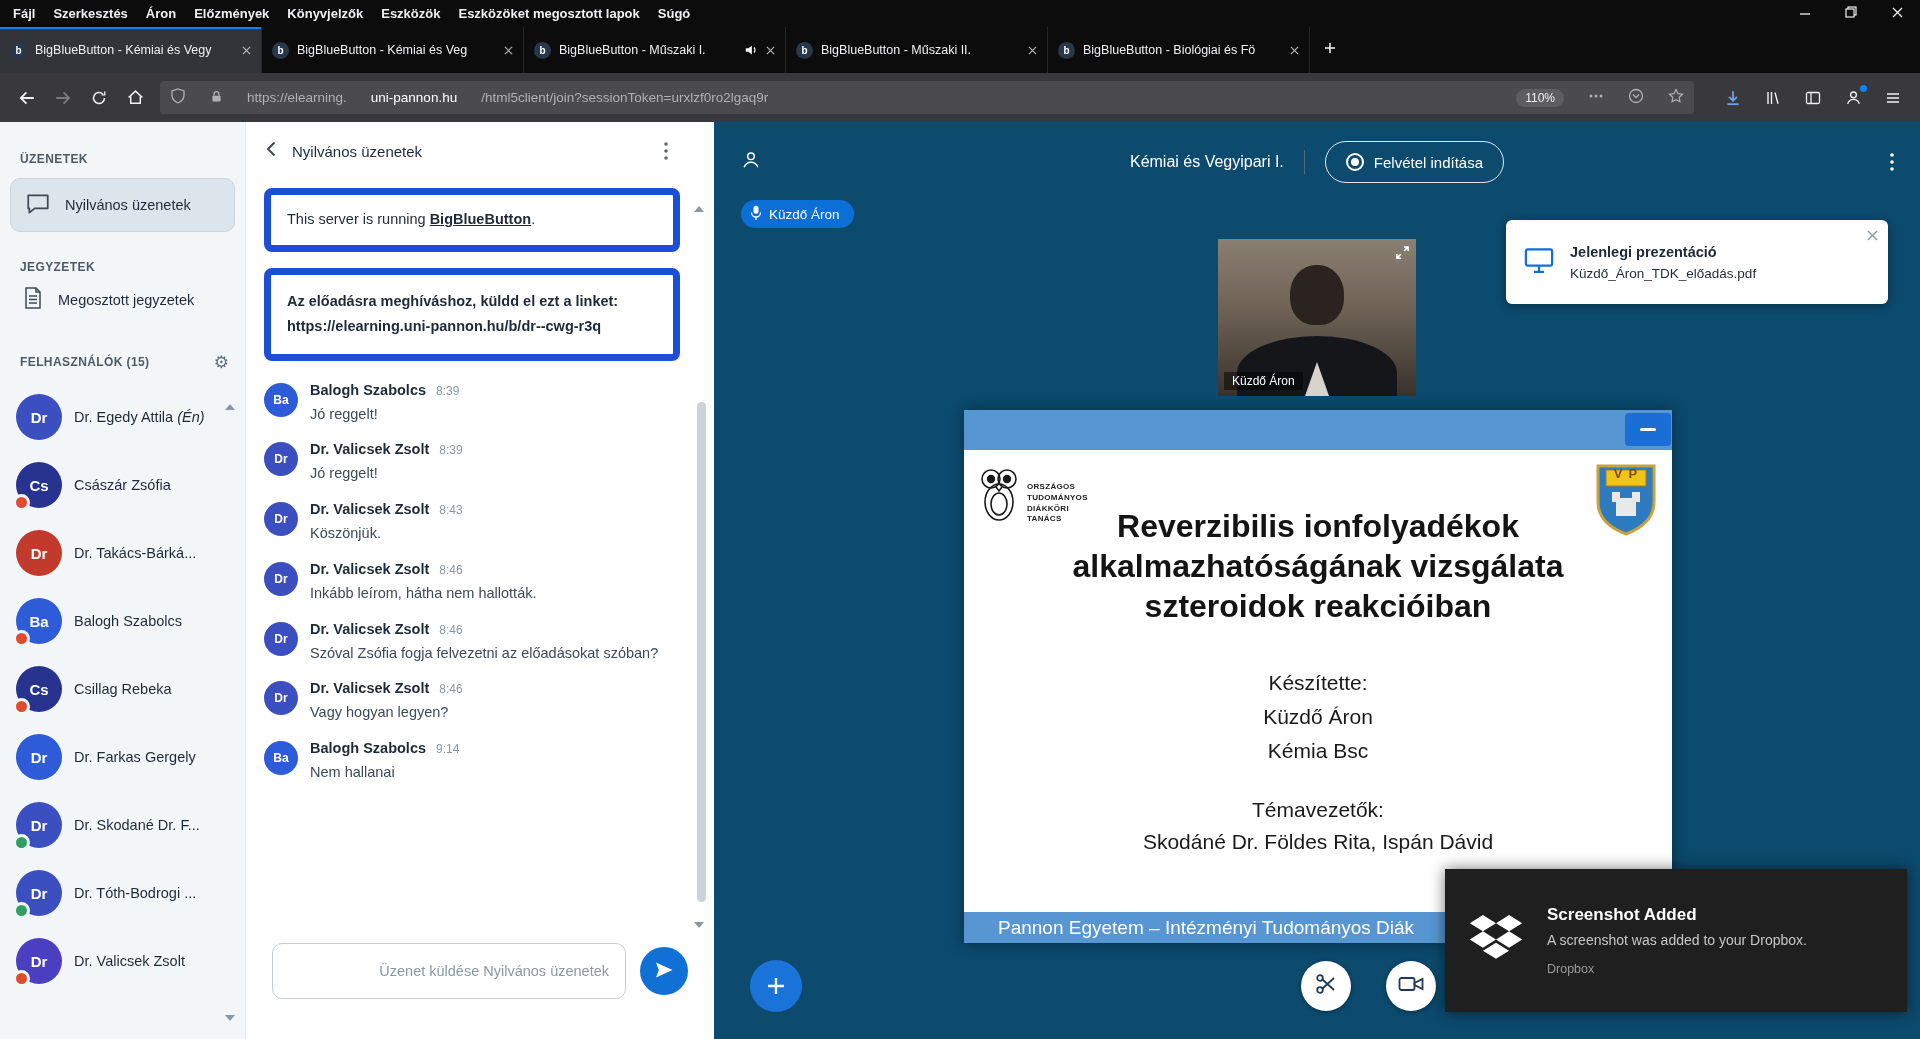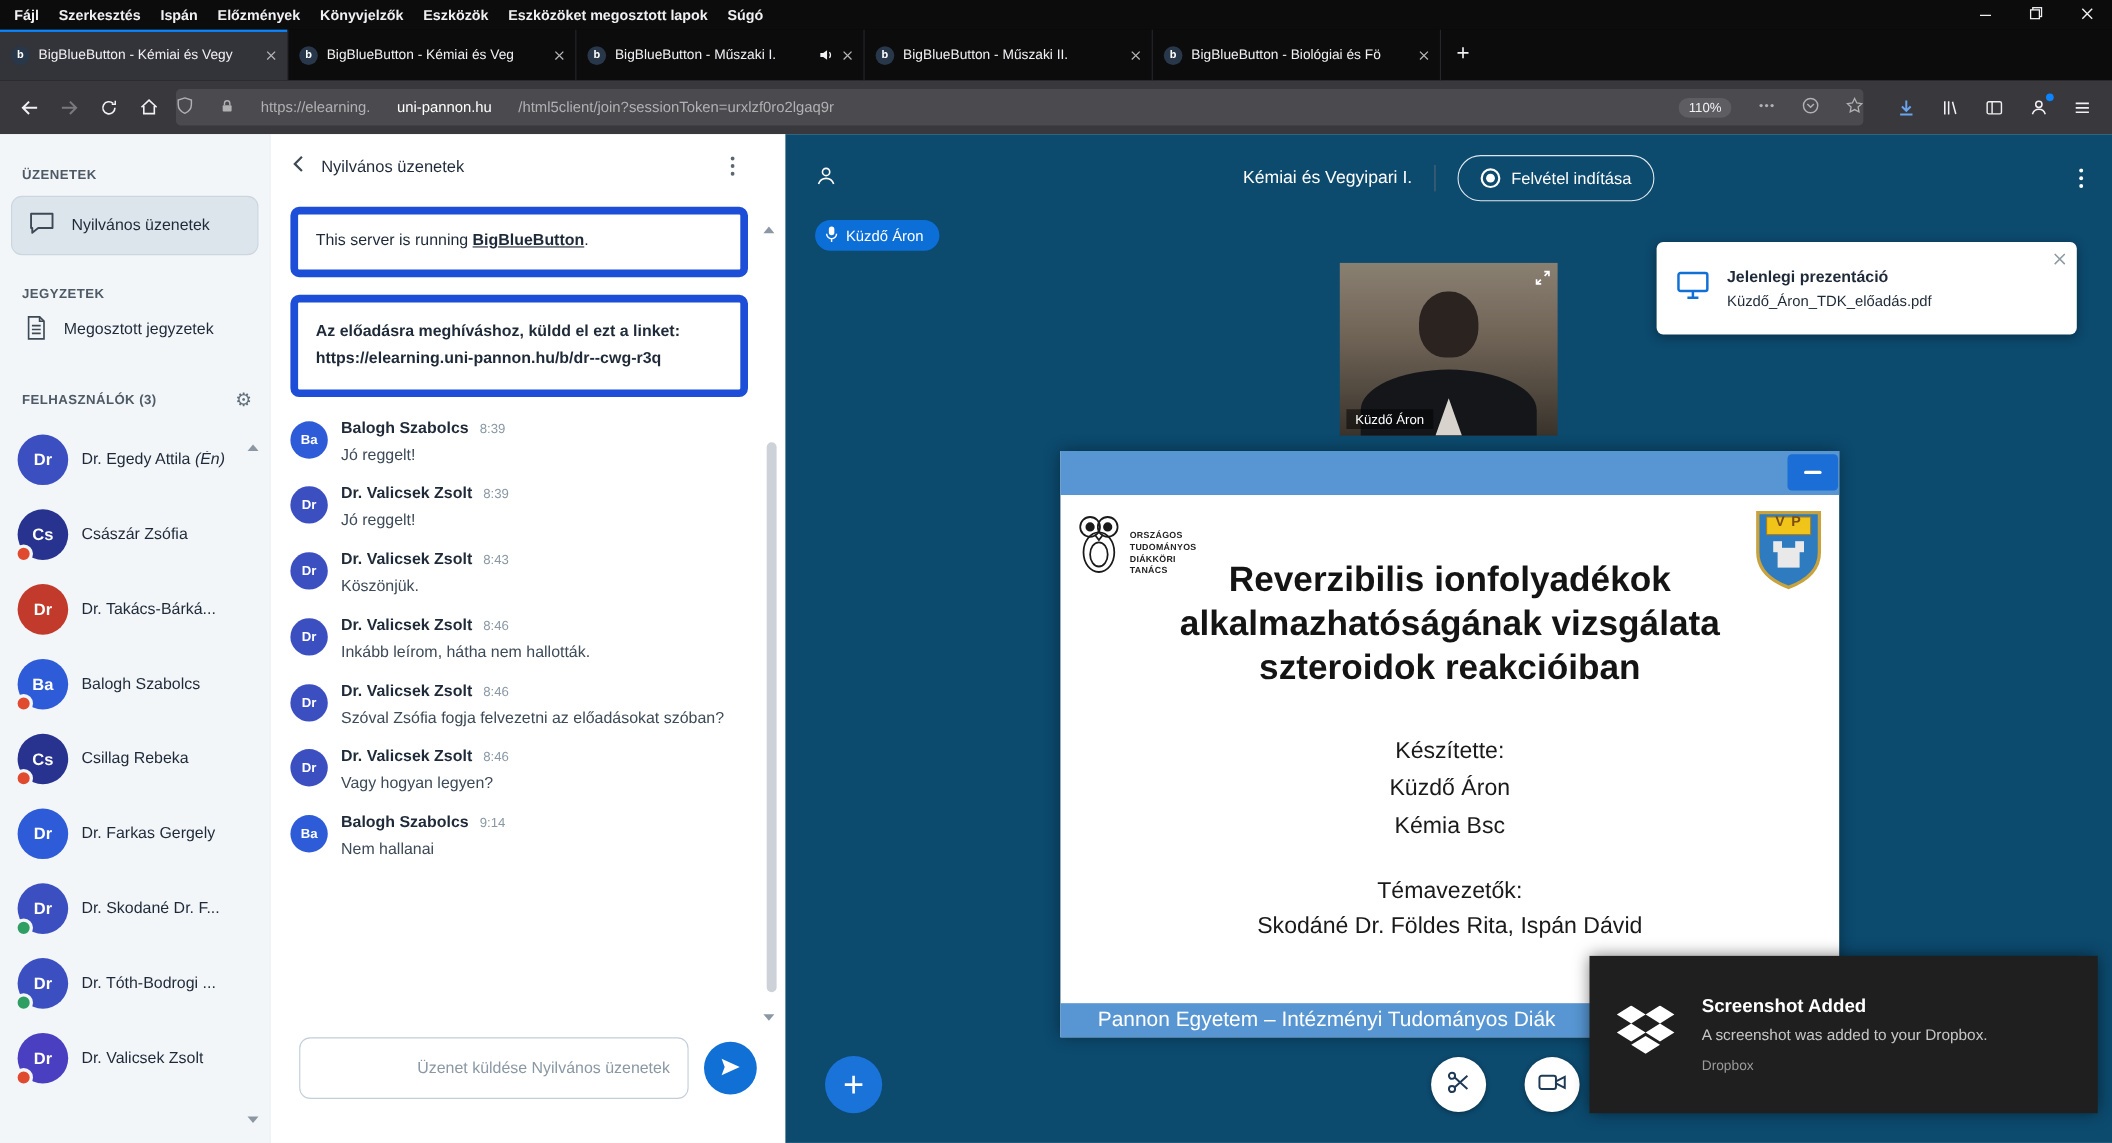--- a/index.html
+++ b/index.html
@@ -19,21 +19,21 @@
   .tab.active { background:#33333a; }
   .tab.active::before { content:""; position:absolute; top:0; left:0; right:0; height:2px; background:#0a84ff; }
   .favicon { width:17px; height:17px; border-radius:50%; background:#28384a; color:#fff; font-size:10px; font-weight:bold; display:flex; align-items:center; justify-content:center; flex:0 0 17px; }
   .tab-title { flex:1; white-space:nowrap; overflow:hidden; }
   .tab-close, .tab-audio { display:flex; align-items:center; }
   .newtab { width:40px; display:flex; align-items:center; justify-content:center; }
 
   
   .navbar { height:49px; background:#38383d; display:flex; align-items:center; padding:0 10px; flex:0 0 49px; gap:2px; }
   .nav-btn { width:34px; height:34px; border-radius:4px; display:flex; align-items:center; justify-content:center; }
-  .urlbar { flex:1; height:33px; background:#4a4a4f; border-radius:4px; display:flex; align-items:center; padding:0 0; margin:0 6px; gap:24px; font-size:13.5px; color:#f1f1f3; }
+  .urlbar { flex:1; height:33px; background:#4a4a4f; border-radius:4px; display:flex; align-items:center; padding:0 10px; margin:0 6px; gap:24px; font-size:13.5px; color:#f1f1f3; }
   .url-dim { color:#b1b1b3; white-space:nowrap; }
   .url-domain { color:#ffffff; white-space:nowrap; }
   .url-spacer { flex:1; }
   .zoom-pill { background:#5d5d62; border-radius:10px; padding:2px 9px; font-size:12px; color:#f1f1f3; white-space:nowrap; }
   .nav-right { display:flex; align-items:center; gap:6px; margin-left:14px; }
   .acct-wrap { position:relative; }
   .acct-dot { position:absolute; right:3px; top:4px; width:7px; height:7px; border-radius:50%; background:#0a84ff; }
 
   
   .app { flex:1; display:flex; background:#fff; min-height:0; }
@@ -131,21 +131,21 @@
   .db-app { font-size:12.5px; color:#9a9a9a; margin-top:14px; }
 </style>
 </head>
 <body>
 
 <div class="screen">
 
   <div class="menubar">
     <span class="menu-item">Fájl</span>
     <span class="menu-item">Szerkesztés</span>
-    <span class="menu-item">Ispán</span>
+    <span class="menu-item">Áron</span>
     <span class="menu-item">Előzmények</span>
     <span class="menu-item">Könyvjelzők</span>
     <span class="menu-item">Eszközök</span>
     <span class="menu-item">Eszközöket megosztott lapok</span>
     <span class="menu-item">Súgó</span>
     <div class="win-controls">
       <div class="win-btn">
         <span><svg width="12" height="12">
               <line x1="1" y1="8" x2="11" y2="8" stroke="#f1f1f3" stroke-width="1.3"></line>
             </svg></span>
@@ -319,21 +319,21 @@
       <div class="side-label notes-label">JEGYZETEK</div>
       <div class="shared-notes">
         <span><svg width="22" height="24" viewBox="0 0 20 24" fill="none" stroke="#3d4a56" stroke-width="1.5">
               <path d="M3 2h10l4 4v16H3z"></path>
               <path d="M13 2v4h4"></path>
               <path d="M6 10h8M6 13.5h8M6 17h8"></path>
             </svg></span>
         <span>Megosztott jegyzetek</span>
       </div>
       <div class="users-header">
-        <span class="side-label" style="padding:0">FELHASZNÁLÓK (3)</span>
+        <span class="side-label" style="padding:0">FELHASZNÁLÓK (15)</span>
         <span class="gear">⚙</span>
       </div>
 
       <div class="user-list">
         <div class="user-row">
           <span class="avatar" style="background-color: rgb(60, 79, 193);">
               <span>Dr</span>
             </span>
           <span class="user-name"><span>Dr. Egedy Attila </span><span class="user-suffix">(Én)</span></span>
         </div>

